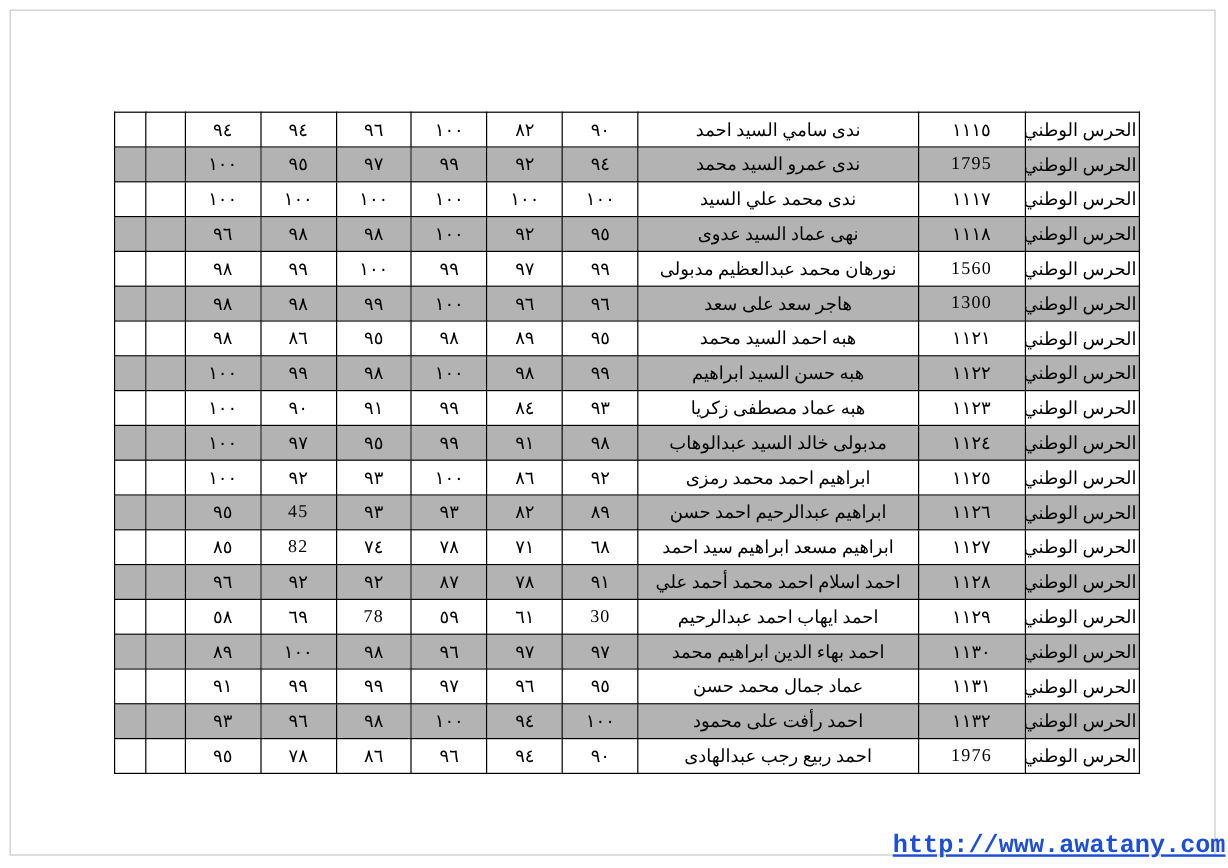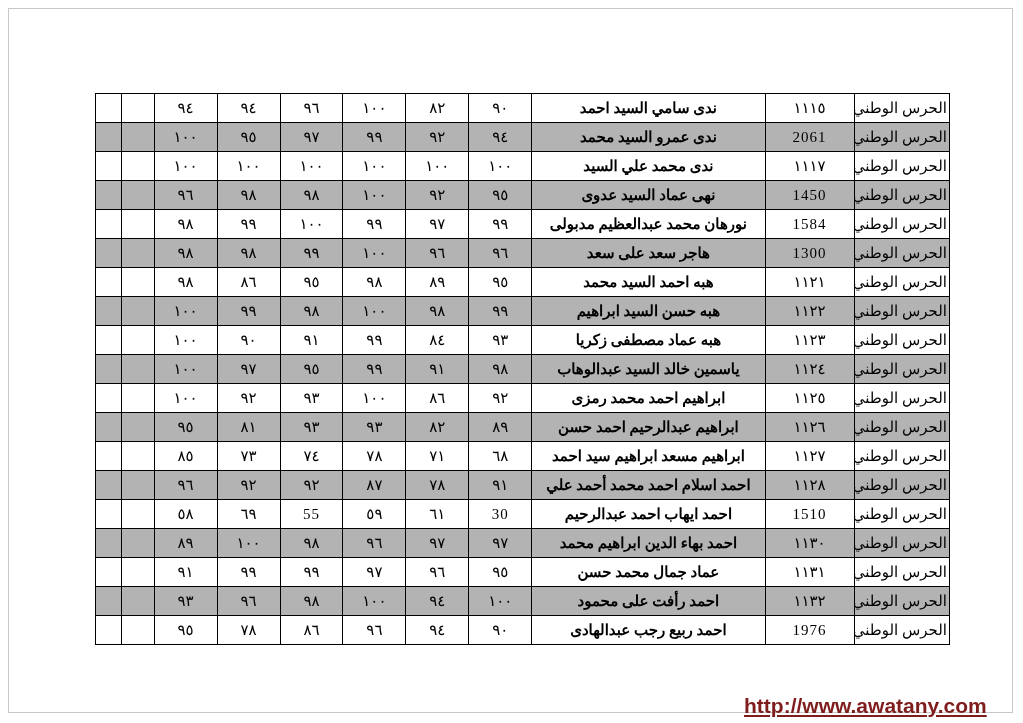--- a/index.html
+++ b/index.html
@@ -66,37 +66,37 @@
     font-size: 9px;
     letter-spacing: 0;
     color: #000;
   }
   td.code {
     font-size: 16px;
     letter-spacing: 1px;
   }
   td.name {
     font-size: 14.5px;
-    font-weight: bold;
+    font-weight: normal;
     text-align: center;
   }
   td.score {
     font-size: 16px;
     letter-spacing: 1px;
   }
   td.blank { }
 
   .watermark {
     position: absolute;
     left: 735px;
     top: 685px;
-    font-family: Liberation Sans, sans-serif;
+    font-family: Liberation Mono, monospace;
     font-size: 21px;
     font-weight: bold;
-    color: #7f1d1d;
+    color: #1d4ed8;
     text-decoration: underline;
     direction: ltr;
     white-space: nowrap;
     text-align: center;
   }
 </style>
 </head>
 <body>
 
 <div class="page-frame">
@@ -124,21 +124,21 @@
           <td class="score">٨٢</td>
           <td class="score">١٠٠</td>
           <td class="score">٩٦</td>
           <td class="score">٩٤</td>
           <td class="score">٩٤</td>
           <td class="blank"></td>
           <td class="blank"></td>
         </tr>
         <tr class="shaded">
           <td class="subject">الحرس الوطني ١</td>
-          <td class="code">2061</td>
+          <td class="code">1795</td>
           <td class="name">ندى عمرو السيد محمد</td>
           <td class="score">٩٤</td>
           <td class="score">٩٢</td>
           <td class="score">٩٩</td>
           <td class="score">٩٧</td>
           <td class="score">٩٥</td>
           <td class="score">١٠٠</td>
           <td class="blank"></td>
           <td class="blank"></td>
         </tr>
@@ -150,34 +150,34 @@
           <td class="score">١٠٠</td>
           <td class="score">١٠٠</td>
           <td class="score">١٠٠</td>
           <td class="score">١٠٠</td>
           <td class="score">١٠٠</td>
           <td class="blank"></td>
           <td class="blank"></td>
         </tr>
         <tr class="shaded">
           <td class="subject">الحرس الوطني ١</td>
-          <td class="code">1450</td>
+          <td class="code">١١١٨</td>
           <td class="name">نهى عماد السيد عدوى</td>
           <td class="score">٩٥</td>
           <td class="score">٩٢</td>
           <td class="score">١٠٠</td>
           <td class="score">٩٨</td>
           <td class="score">٩٨</td>
           <td class="score">٩٦</td>
           <td class="blank"></td>
           <td class="blank"></td>
         </tr>
         <tr class="plain">
           <td class="subject">الحرس الوطني ١</td>
-          <td class="code">1584</td>
+          <td class="code">1560</td>
           <td class="name">نورهان محمد عبدالعظيم مدبولى</td>
           <td class="score">٩٩</td>
           <td class="score">٩٧</td>
           <td class="score">٩٩</td>
           <td class="score">١٠٠</td>
           <td class="score">٩٩</td>
           <td class="score">٩٨</td>
           <td class="blank"></td>
           <td class="blank"></td>
         </tr>
@@ -229,21 +229,21 @@
           <td class="score">٩٩</td>
           <td class="score">٩١</td>
           <td class="score">٩٠</td>
           <td class="score">١٠٠</td>
           <td class="blank"></td>
           <td class="blank"></td>
         </tr>
         <tr class="shaded">
           <td class="subject">الحرس الوطني ١</td>
           <td class="code">١١٢٤</td>
-          <td class="name">ياسمين خالد السيد عبدالوهاب</td>
+          <td class="name">مدبولى خالد السيد عبدالوهاب</td>
           <td class="score">٩٨</td>
           <td class="score">٩١</td>
           <td class="score">٩٩</td>
           <td class="score">٩٥</td>
           <td class="score">٩٧</td>
           <td class="score">١٠٠</td>
           <td class="blank"></td>
           <td class="blank"></td>
         </tr>
         <tr class="plain">
@@ -260,59 +260,59 @@
           <td class="blank"></td>
         </tr>
         <tr class="shaded">
           <td class="subject">الحرس الوطني ١</td>
           <td class="code">١١٢٦</td>
           <td class="name">ابراهيم عبدالرحيم احمد حسن</td>
           <td class="score">٨٩</td>
           <td class="score">٨٢</td>
           <td class="score">٩٣</td>
           <td class="score">٩٣</td>
-          <td class="score">٨١</td>
+          <td class="score">45</td>
           <td class="score">٩٥</td>
           <td class="blank"></td>
           <td class="blank"></td>
         </tr>
         <tr class="plain">
           <td class="subject">الحرس الوطني ١</td>
           <td class="code">١١٢٧</td>
           <td class="name">ابراهيم مسعد ابراهيم سيد احمد</td>
           <td class="score">٦٨</td>
           <td class="score">٧١</td>
           <td class="score">٧٨</td>
           <td class="score">٧٤</td>
-          <td class="score">٧٣</td>
+          <td class="score">82</td>
           <td class="score">٨٥</td>
           <td class="blank"></td>
           <td class="blank"></td>
         </tr>
         <tr class="shaded">
           <td class="subject">الحرس الوطني ١</td>
           <td class="code">١١٢٨</td>
           <td class="name">احمد اسلام احمد محمد أحمد علي</td>
           <td class="score">٩١</td>
           <td class="score">٧٨</td>
           <td class="score">٨٧</td>
           <td class="score">٩٢</td>
           <td class="score">٩٢</td>
           <td class="score">٩٦</td>
           <td class="blank"></td>
           <td class="blank"></td>
         </tr>
         <tr class="plain">
           <td class="subject">الحرس الوطني ١</td>
-          <td class="code">1510</td>
+          <td class="code">١١٢٩</td>
           <td class="name">احمد ايهاب احمد عبدالرحيم</td>
           <td class="score">30</td>
           <td class="score">٦١</td>
           <td class="score">٥٩</td>
-          <td class="score">55</td>
+          <td class="score">78</td>
           <td class="score">٦٩</td>
           <td class="score">٥٨</td>
           <td class="blank"></td>
           <td class="blank"></td>
         </tr>
         <tr class="shaded">
           <td class="subject">الحرس الوطني ١</td>
           <td class="code">١١٣٠</td>
           <td class="name">احمد بهاء الدين ابراهيم محمد</td>
           <td class="score">٩٧</td>

